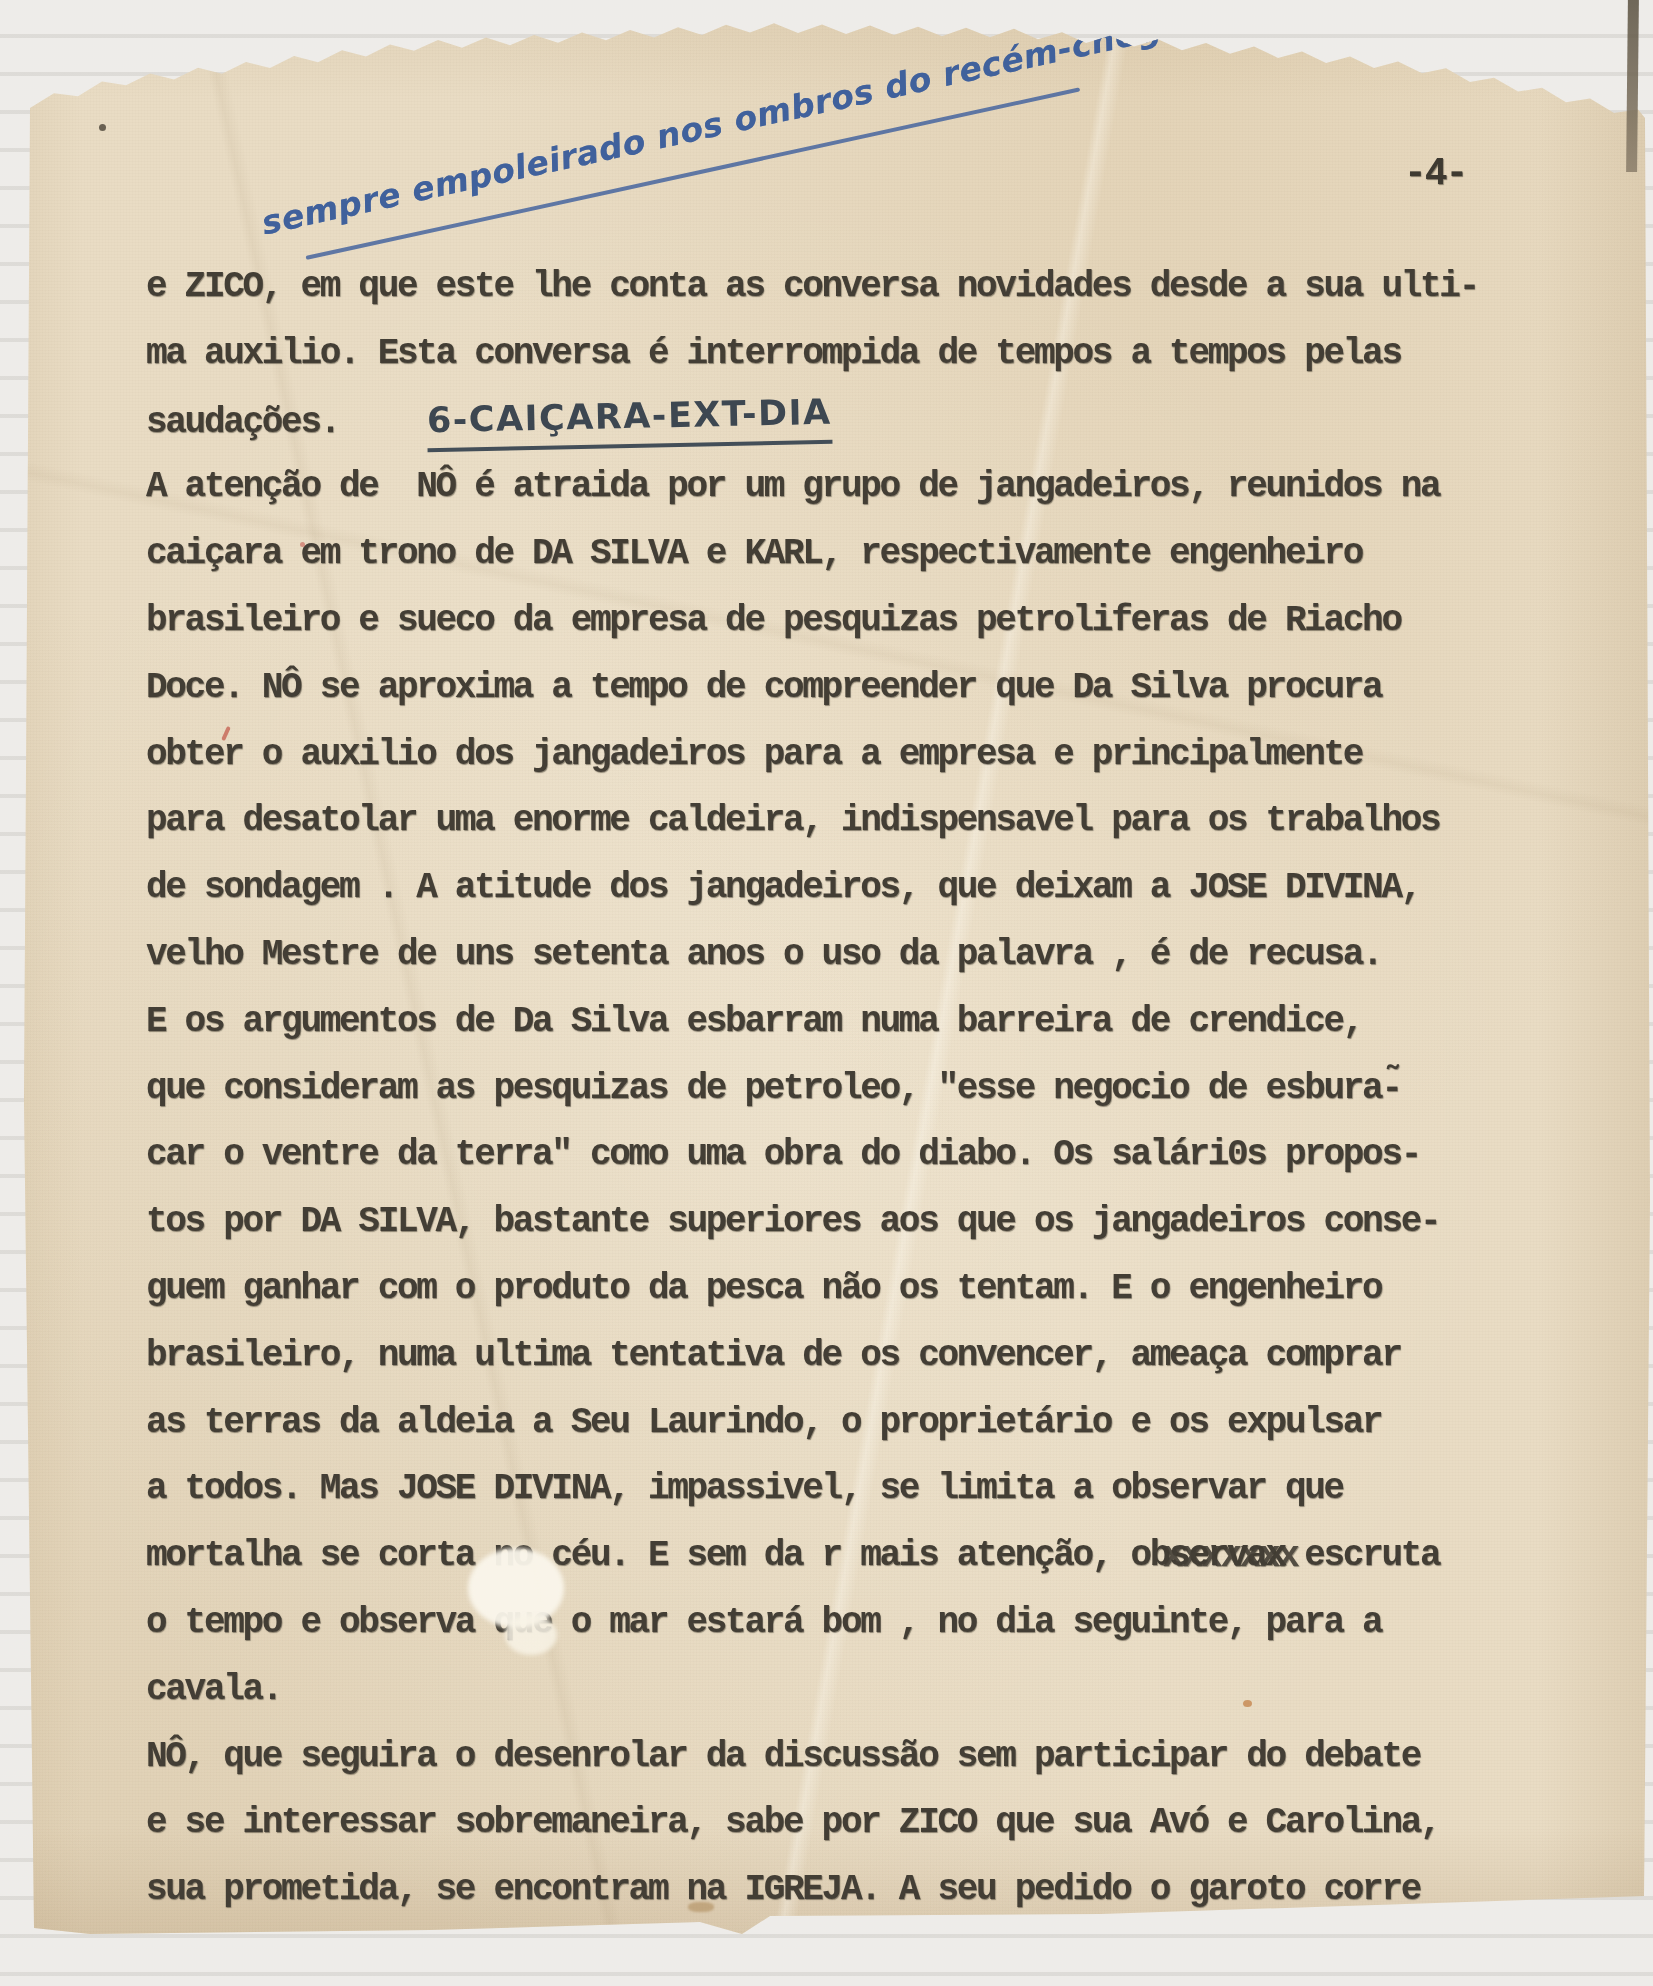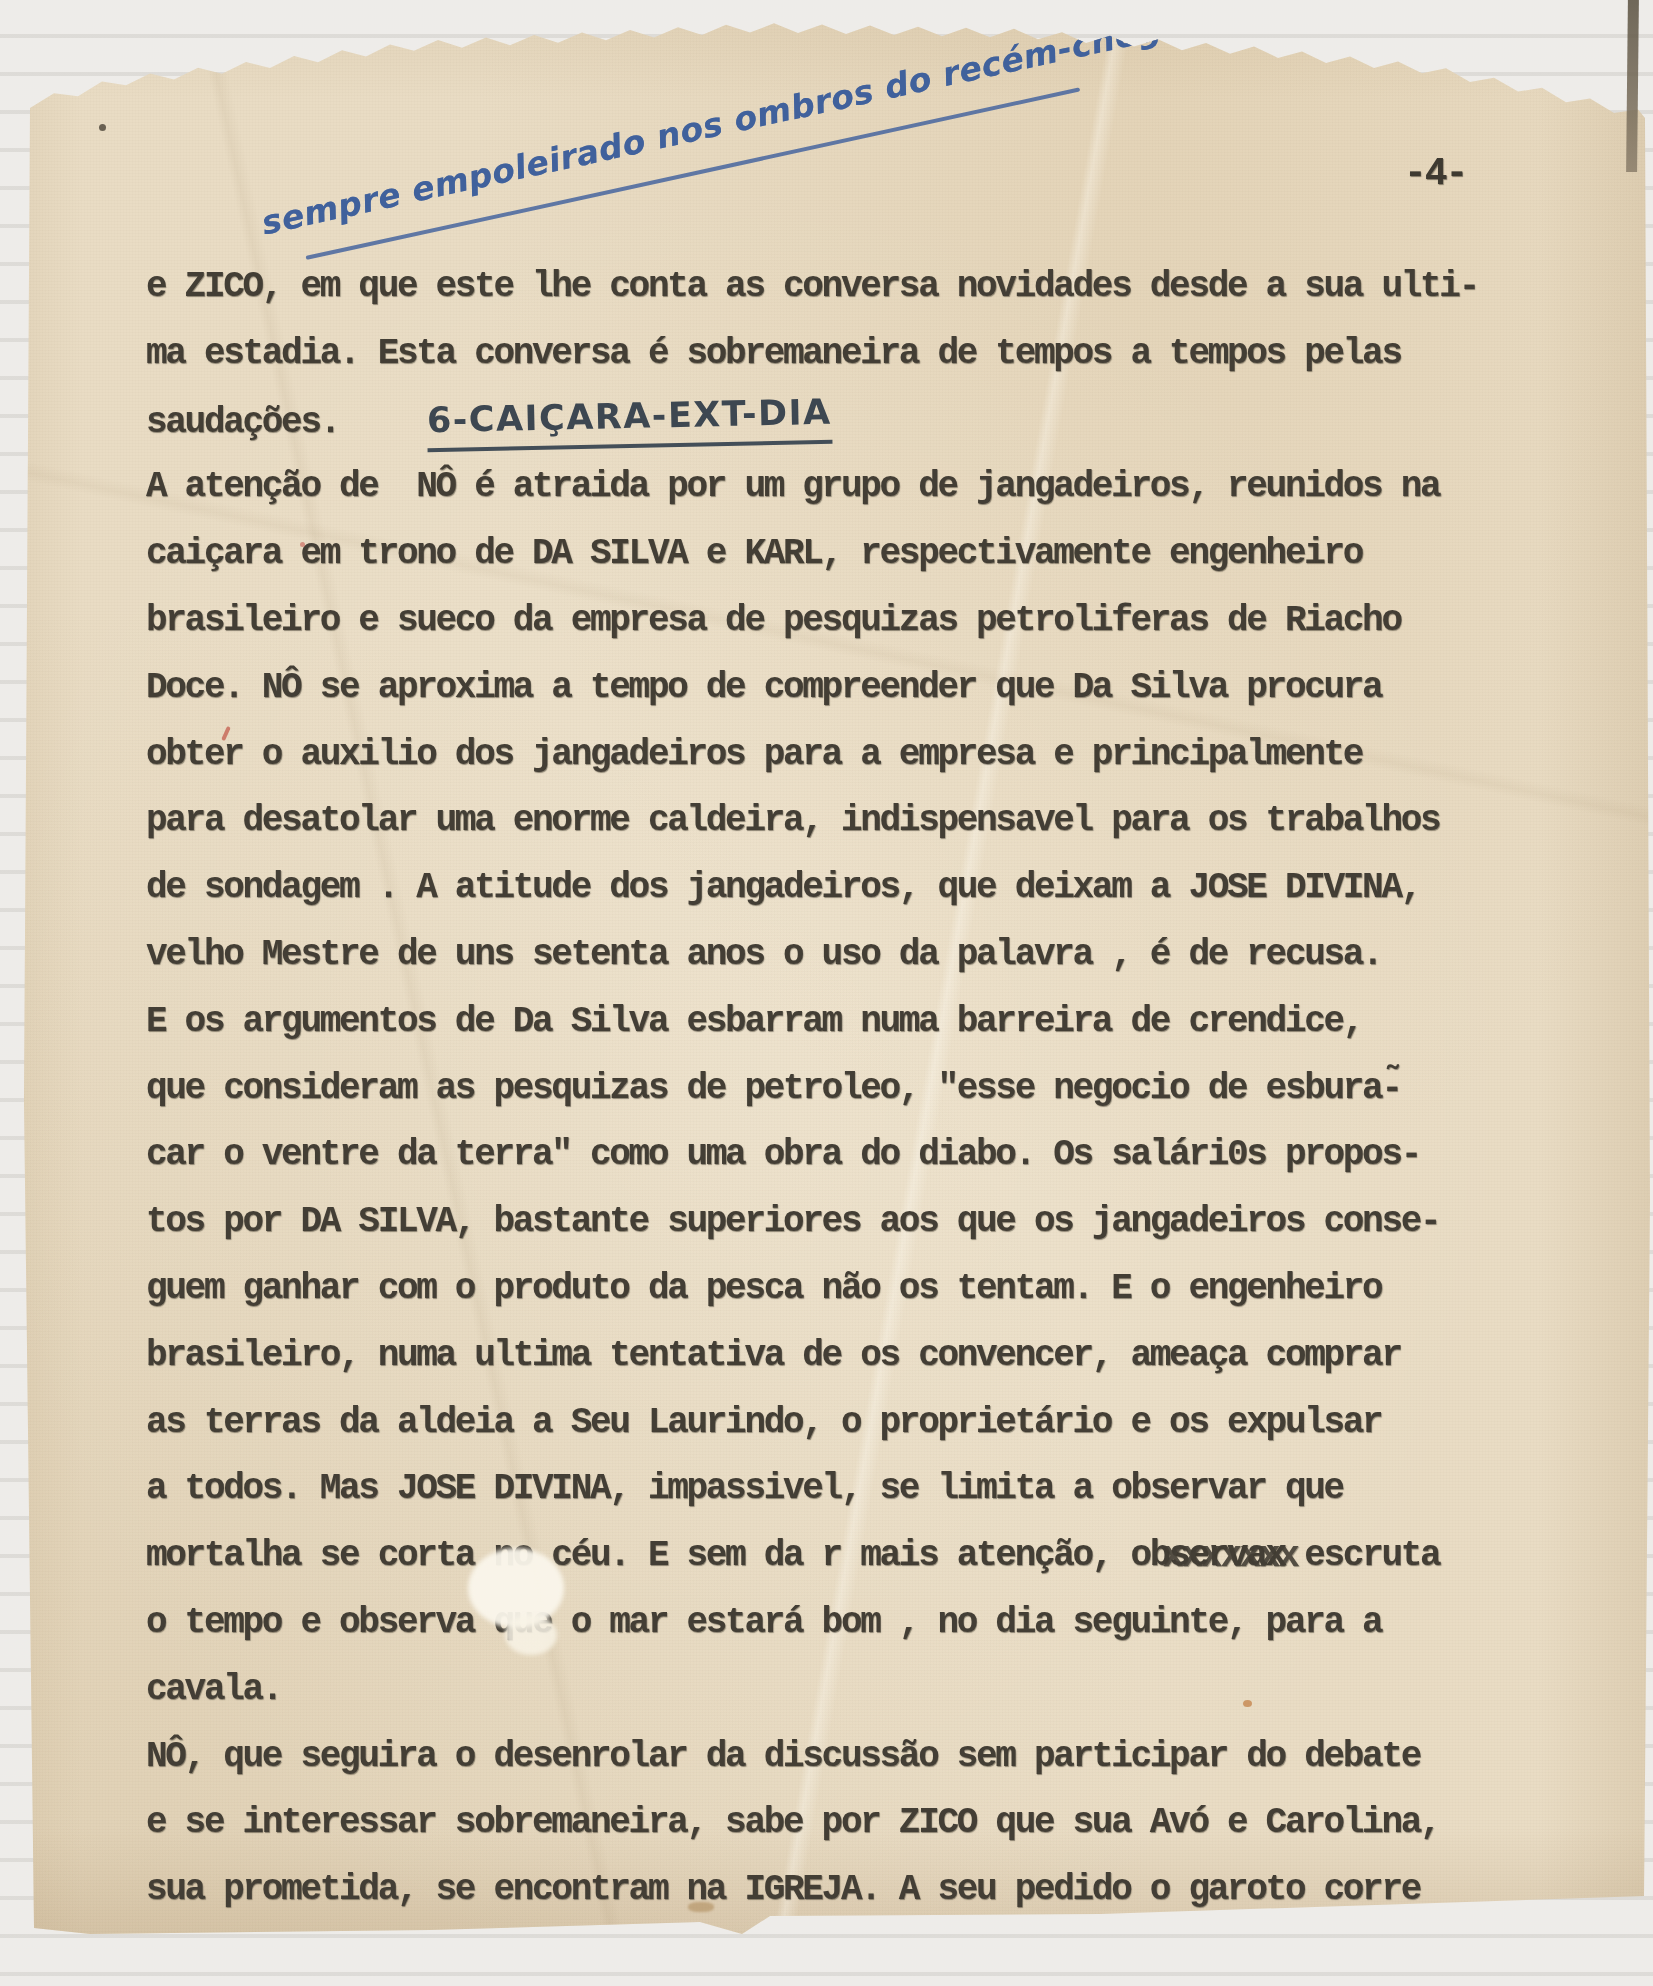--- a/index.html
+++ b/index.html
@@ -84,21 +84,21 @@
 <div class="paper" style="clip-path: polygon(30px 108px, 54px 93.1333px, 78px 96.2667px, 102px 81.4px, 126px 85.28px, 150px 73.4px, 174px 79.52px, 198px 67.64px, 222px 73.76px, 246px 61.88px, 270px 68px, 294px 56.12px, 318px 62.24px, 342px 50.36px, 366px 56.48px, 390px 44.6px, 414px 50.72px, 438px 40.0471px, 462px 47.7765px, 486px 37.5059px, 510px 45.2353px, 534px 34.9647px, 558px 42.6941px, 582px 32.4235px, 606px 40.1529px, 630px 29.8824px, 654px 37.6118px, 678px 27.3412px, 702px 35.0706px, 726px 24.8px, 750px 32.5294px, 774px 23.3231px, 798px 32.8769px, 822px 24.4308px, 846px 33.9846px, 870px 25.5385px, 894px 35.0923px, 918px 26.6462px, 942px 36.2px, 966px 27.7538px, 990px 37.3077px, 1014px 28.8615px, 1038px 39.35px, 1062px 32.15px, 1086px 42.95px, 1110px 35.75px, 1134px 46.55px, 1158px 39.35px, 1182px 50.15px, 1206px 42.95px, 1230px 53.75px, 1254px 46.55px, 1278px 57.9059px, 1302px 51.4471px, 1326px 62.9882px, 1350px 56.5294px, 1374px 68.0706px, 1398px 61.6118px, 1422px 73.1529px, 1446px 68.2px, 1470px 82px, 1494px 77.8px, 1518px 91.6px, 1542px 87.713px, 1566px 102.139px, 1590px 98.5652px, 1614px 112.991px, 1638px 109.417px, 1645px 118px, 1650px 1200px, 1644px 1896px, 1100px 1914px, 770px 1916px, 742px 1934px, 700px 1922px, 430px 1930px, 90px 1934px, 34px 1928px, 24px 1100px);">
   <div class="texture"></div>
 
   <div class="hand-underline"></div>
   <div class="hand-note">sempre empoleirado nos ombros do recém-chegado</div>
 
   <div class="page-number">-4-</div>
 
   <div class="typed">
       <div class="line"><span>e ZICO, em que este lhe conta as conversa novidades desde a sua ulti-</span></div>
-      <div class="line"><span>ma estadia. Esta conversa é sobremaneira de tempos a tempos pelas</span></div>
+      <div class="line"><span>ma auxilio. Esta conversa é interrompida de tempos a tempos pelas</span></div>
       <div class="line"><span>saudações.</span><span class="scene-heading">6-CAIÇARA-EXT-DIA</span></div>
       <div class="line"><span>A atenção de  NÔ é atraida por um grupo de jangadeiros, reunidos na</span></div>
       <div class="line"><span>caiçara em trono de DA SILVA e KARL, respectivamente engenheiro</span></div>
       <div class="line"><span>brasileiro e sueco da empresa de pesquizas petroliferas de Riacho</span></div>
       <div class="line"><span>Doce. NÔ se aproxima a tempo de compreender que Da Silva procura</span></div>
       <div class="line"><span>obter o auxilio dos jangadeiros para a empresa e principalmente</span></div>
       <div class="line"><span>para desatolar uma enorme caldeira, indispensavel para os trabalhos</span></div>
       <div class="line"><span>de sondagem . A atitude dos jangadeiros, que deixam a JOSE DIVINA,</span></div>
       <div class="line"><span>velho Mestre de uns setenta anos o uso da palavra , é de recusa.</span></div>
       <div class="line"><span>E os argumentos de Da Silva esbarram numa barreira de crendice,</span></div>

